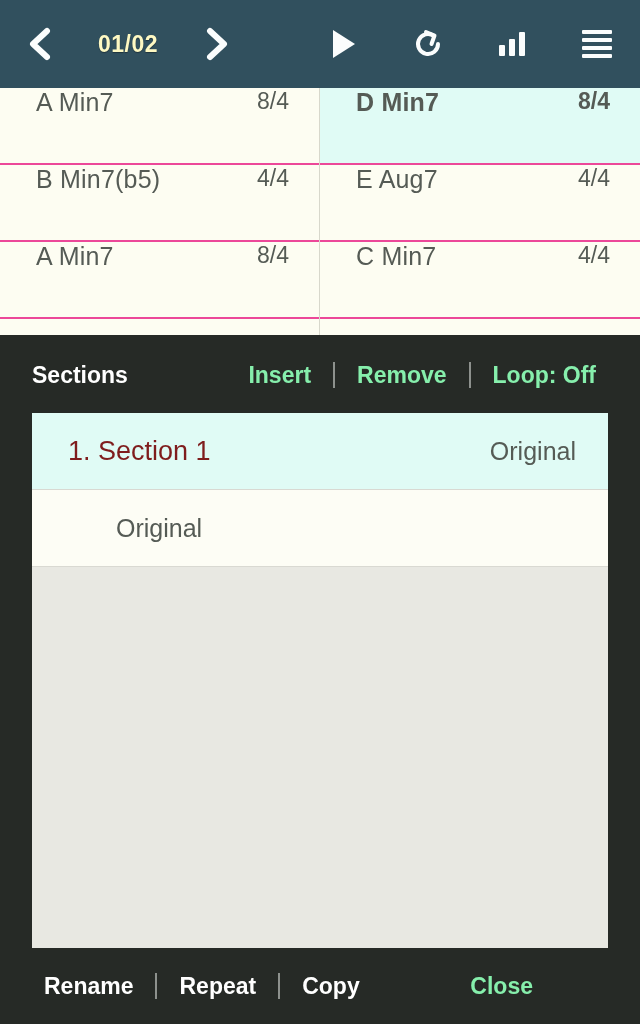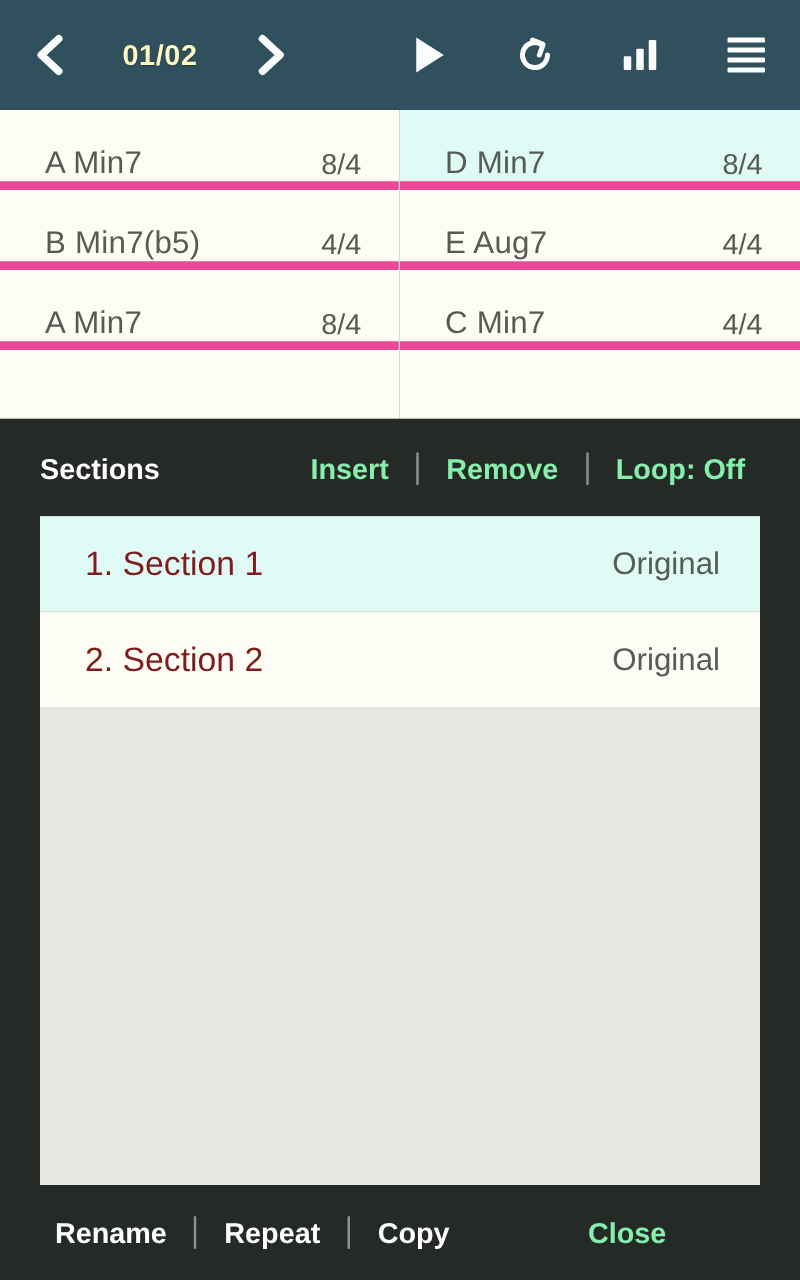--- a/index.html
+++ b/index.html
@@ -50,26 +50,26 @@
   
   .grid {
     position:absolute; left:0; top:88px; width:640px; height:247px;
     background:#fdfdf2;
     display:flex;
     overflow:hidden;
   }
   .gcol { width:320px; }
   .gcol.left  { border-right:1px solid #d8d8cc; }
   .cell {
-    height:64px; border-bottom:7px solid #ec4899;
-    display:flex; align-items:flex-end;
+    height:77px; border-bottom:2px solid #ec4899;
+    display:flex; align-items:flex-start;
     padding:0 30px 0 36px;
     background:#fdfdf2;
   }
-  .cell.sel { background:#e0fbf5; }
+  .cell.sel { background:#e0fbf5;font-weight:bold; }
   .cell .chord {
     flex:1 1 auto; font-size:25px; color:#555b55; letter-spacing:.2px;
   }
   .cell .sig { font-size:23px; color:#555b55; }
 
   
   .panel {
     position:absolute; left:0; top:335px; width:640px; height:689px;
     background:#262a26;
   }
@@ -227,21 +227,20 @@
       <span class="act">Loop: Off</span>
     </div>
   </div>
 
   <div class="list">
     <div class="srow sel">
       <span class="sname">1. Section 1</span>
       <span class="stag">Original</span>
     </div>
     <div class="srow">
-      <span class="sname">2. Section 2</span>
       <span class="stag">Original</span>
     </div>
   </div>
 
   <div class="panel-foot">
     <div class="foot-left">
       <span class="act">Rename</span>
       <span class="vdiv"></span>
       <span class="act">Repeat</span>
       <span class="vdiv"></span>

